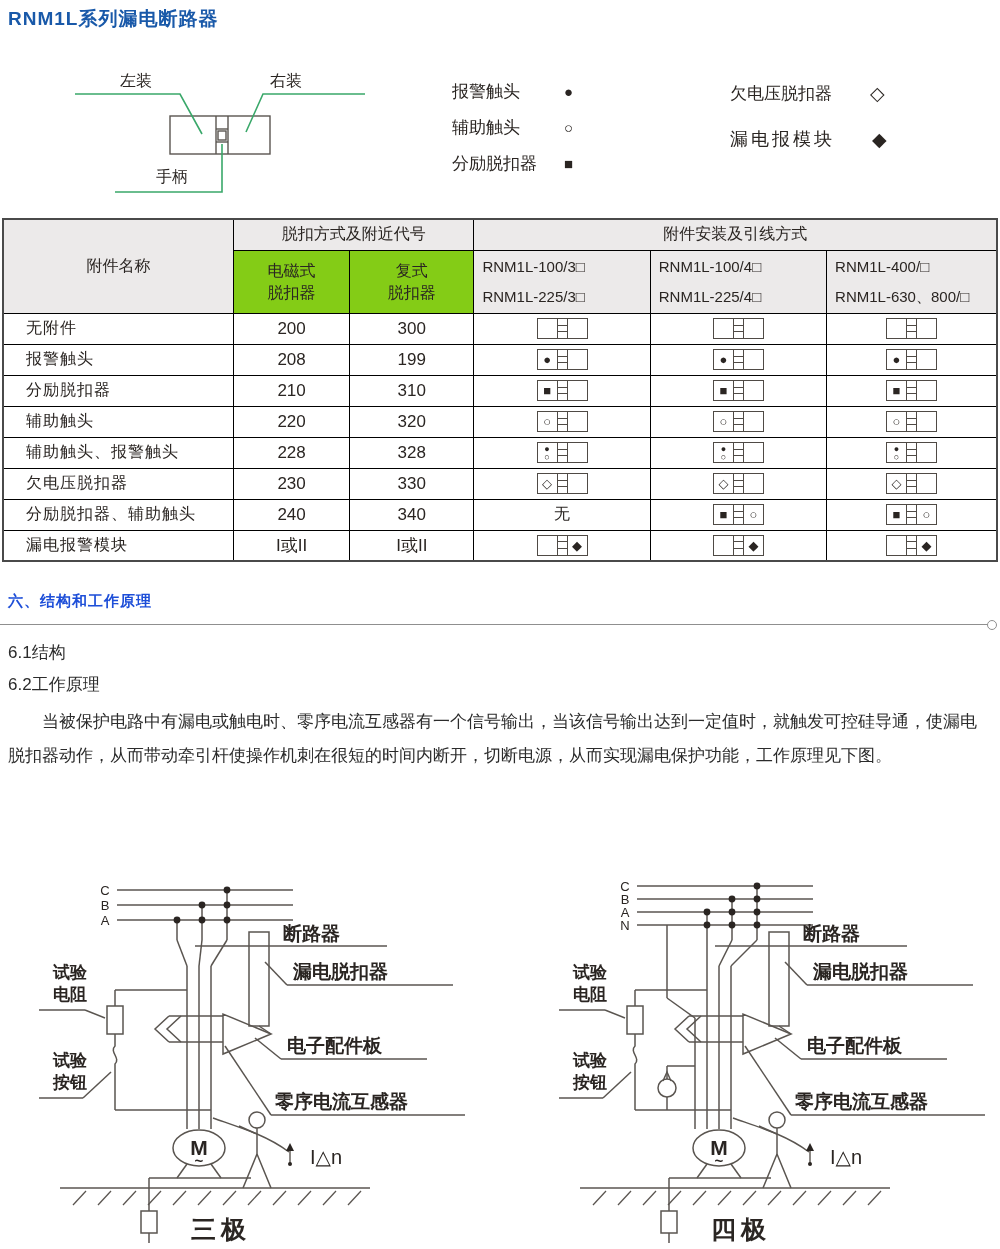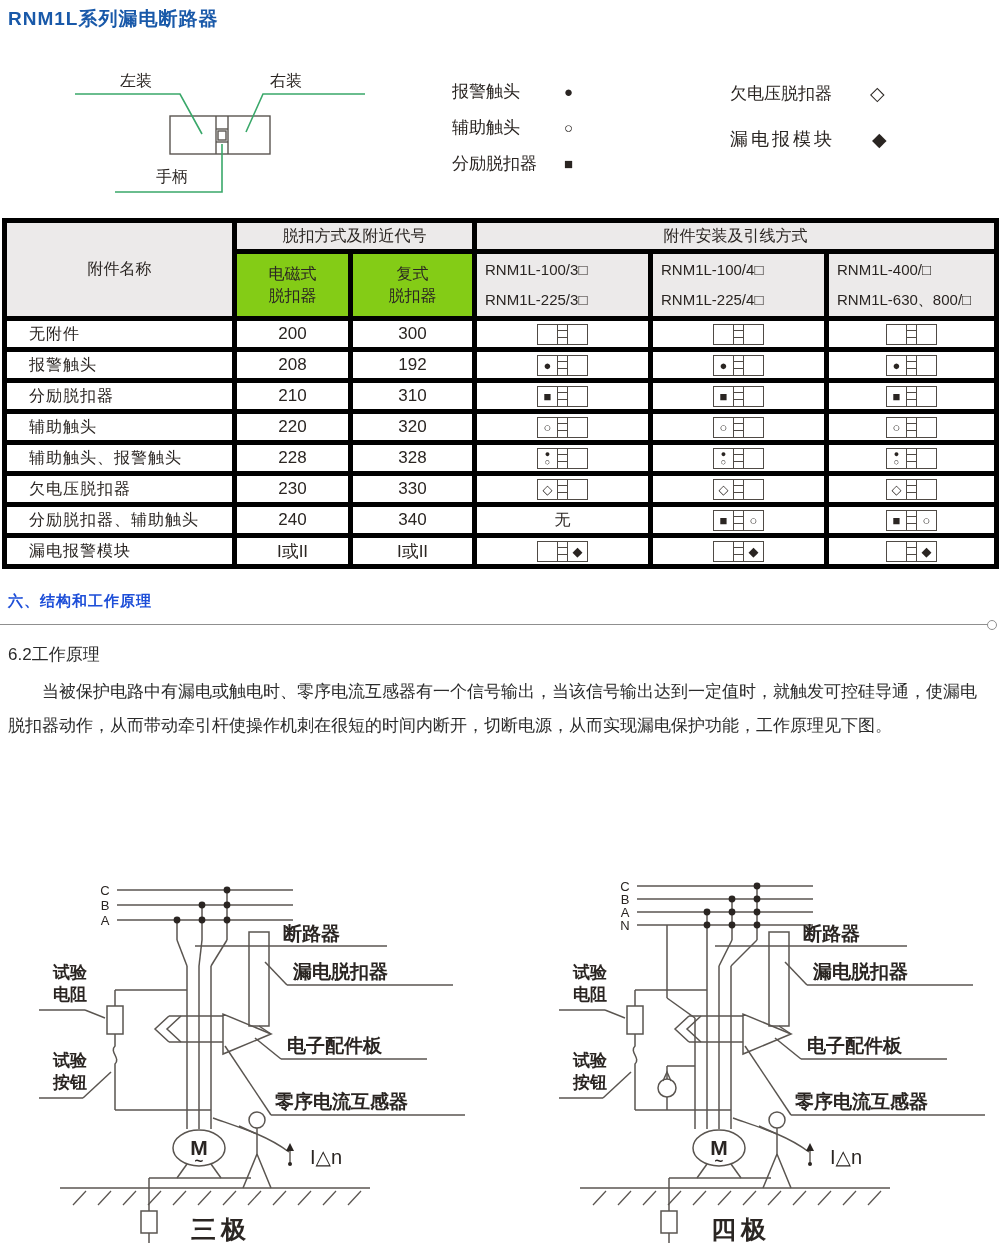--- a/index.html
+++ b/index.html
@@ -10,21 +10,21 @@
   .abs{position:absolute;}
   
   .page-title{left:8px;top:6px;font-size:19px;font-weight:bold;color:#1959a9;letter-spacing:1px;}
   
   .legend-col{display:flex;flex-direction:column;}
   .legend-row{display:flex;align-items:center;font-size:17px;}
   .legend-label{display:inline-block;}
   .legend-sym{display:inline-block;font-size:15px;}
   
   table.acc{border-collapse:collapse;table-layout:fixed;width:996px;border:2px solid #4a4a4a;}
-  table.acc td,table.acc th{border:5px solid #000000;font-weight:normal;overflow:hidden;}
+  table.acc td,table.acc th{border:1px solid #000000;font-weight:normal;overflow:hidden;}
   table.acc .hd{background:#eceaea;font-size:16px;text-align:center;}
   table.acc .hd2{background:#84cc16;font-size:16px;text-align:center;white-space:pre-line;line-height:22px;}
   table.acc .hmodel{background:#eceaea;font-size:15px;text-align:left;padding-left:8px;white-space:pre-line;line-height:30px;}
   table.acc .name{font-size:16px;text-align:left;padding-left:22px;letter-spacing:1px;}
   table.acc .code{font-size:17px;text-align:center;}
   table.acc .icell{text-align:center;vertical-align:middle;}
   
   .micon{display:inline-flex;vertical-align:middle;}
   .micon *{box-sizing:border-box;}
   .mi-box{width:21px;height:21px;border:1.3px solid #4f4a45;display:flex;align-items:center;justify-content:center;font-size:13px;color:#2a2522;background:#fff;}
@@ -145,21 +145,21 @@
               <span class="mi-seg"></span>
               <span class="mi-seg"></span>
               <span class="mi-seg"></span>
             </span>
             <span class="mi-box"></span>
           </span></td>
   </tr>
   <tr style="height:31px">
     <td class="name">报警触头</td>
     <td class="code">208</td>
-    <td class="code">192</td>
+    <td class="code">199</td>
     <td class="icell"><span class="micon">
             <span class="mi-box">●</span>
             <span class="mi-strip">
               <span class="mi-seg"></span>
               <span class="mi-seg"></span>
               <span class="mi-seg"></span>
             </span>
             <span class="mi-box"></span>
           </span></td>
     <td class="icell"><span class="micon">
@@ -375,20 +375,21 @@
           </span></td>
   </tr>
 </tbody>
   </table>
 
 <div class="abs sec-head">六、结构和工作原理</div>
 <div class="abs divider"></div>
 <div class="abs divider-dot"></div>
 
 <div class="abs bodytext">
+  <div class="sub">6.1结构</div>
   <div class="sub" style="line-height:34px">6.2工作原理</div>
   <p>当被保护电路中有漏电或触电时、零序电流互感器有一个信号输出，当该信号输出达到一定值时，就触发可控硅导通，使漏电脱扣器动作，从而带动牵引杆使操作机刺在很短的时间内断开，切断电源，从而实现漏电保护功能，工作原理见下图。</p>
 </div>
 
 <svg class="abs" style="left:25px;top:866px;" width="475" height="382" viewBox="0 0 475 382" id="schematic-left">
     <line x1="92" y1="24" x2="268" y2="24" stroke="#5a5550" stroke-width="1.5"></line>
     <line x1="92" y1="39" x2="268" y2="39" stroke="#5a5550" stroke-width="1.5"></line>
     <line x1="92" y1="54" x2="268" y2="54" stroke="#5a5550" stroke-width="1.5"></line>
     <text x="80" y="29" font-size="13" fill="#2a2522" font-weight="normal" text-anchor="middle">C</text>
     <text x="80" y="44" font-size="13" fill="#2a2522" font-weight="normal" text-anchor="middle">B</text>

